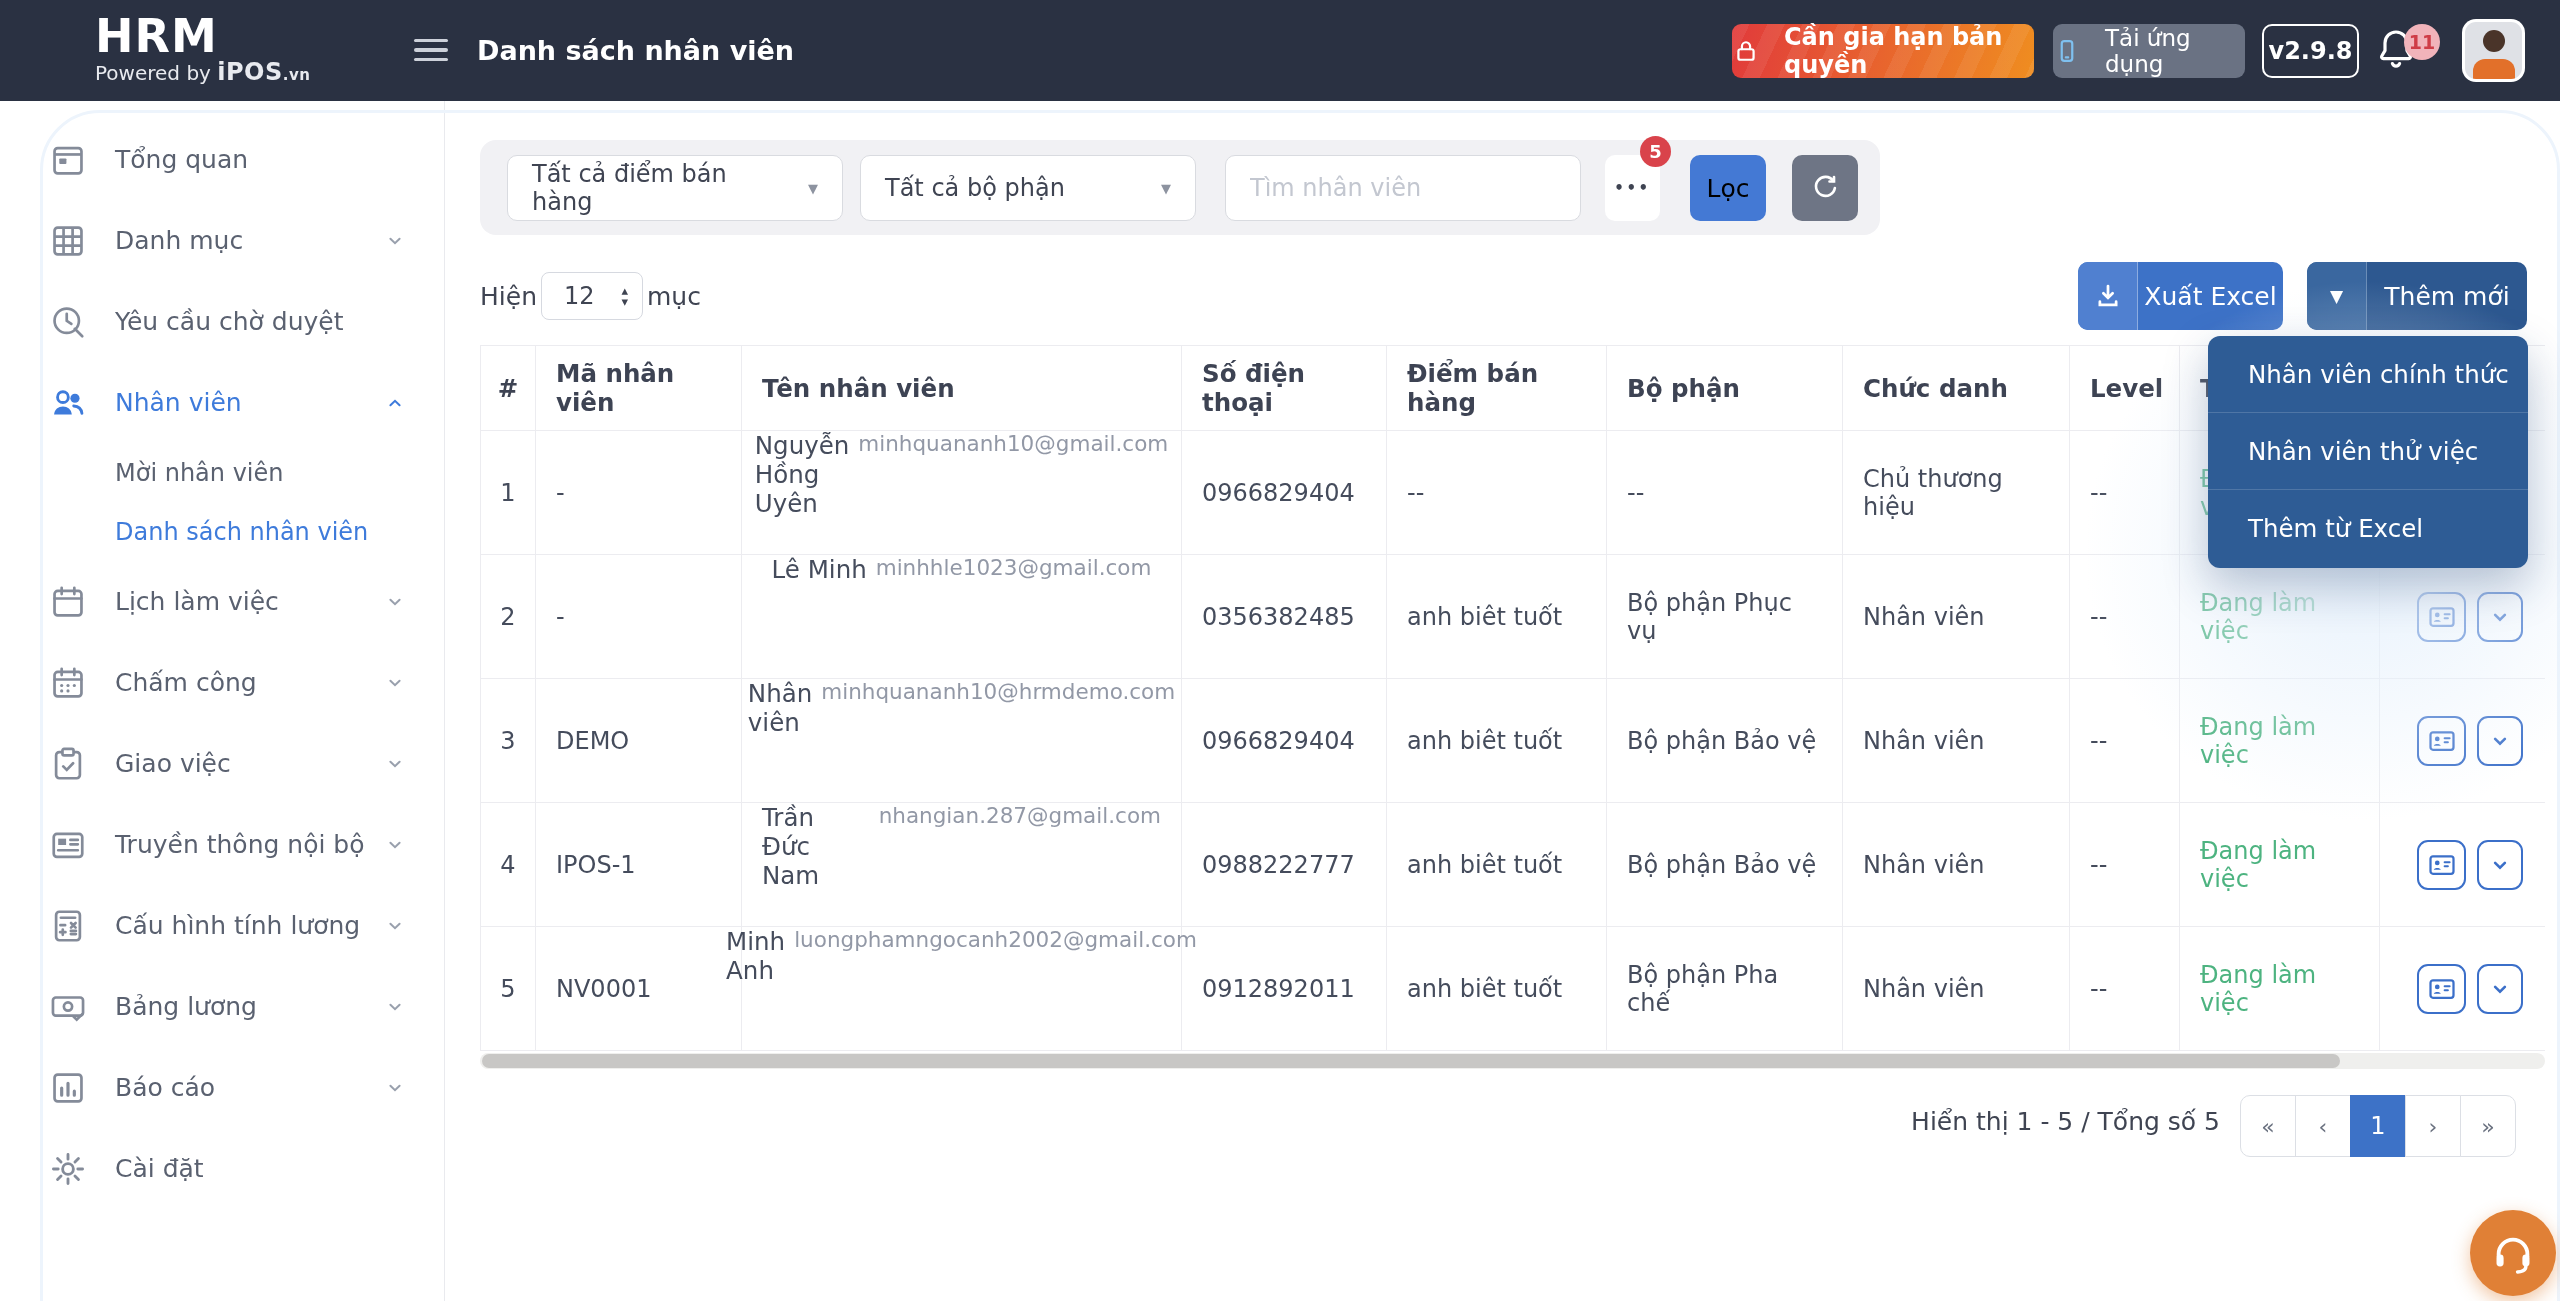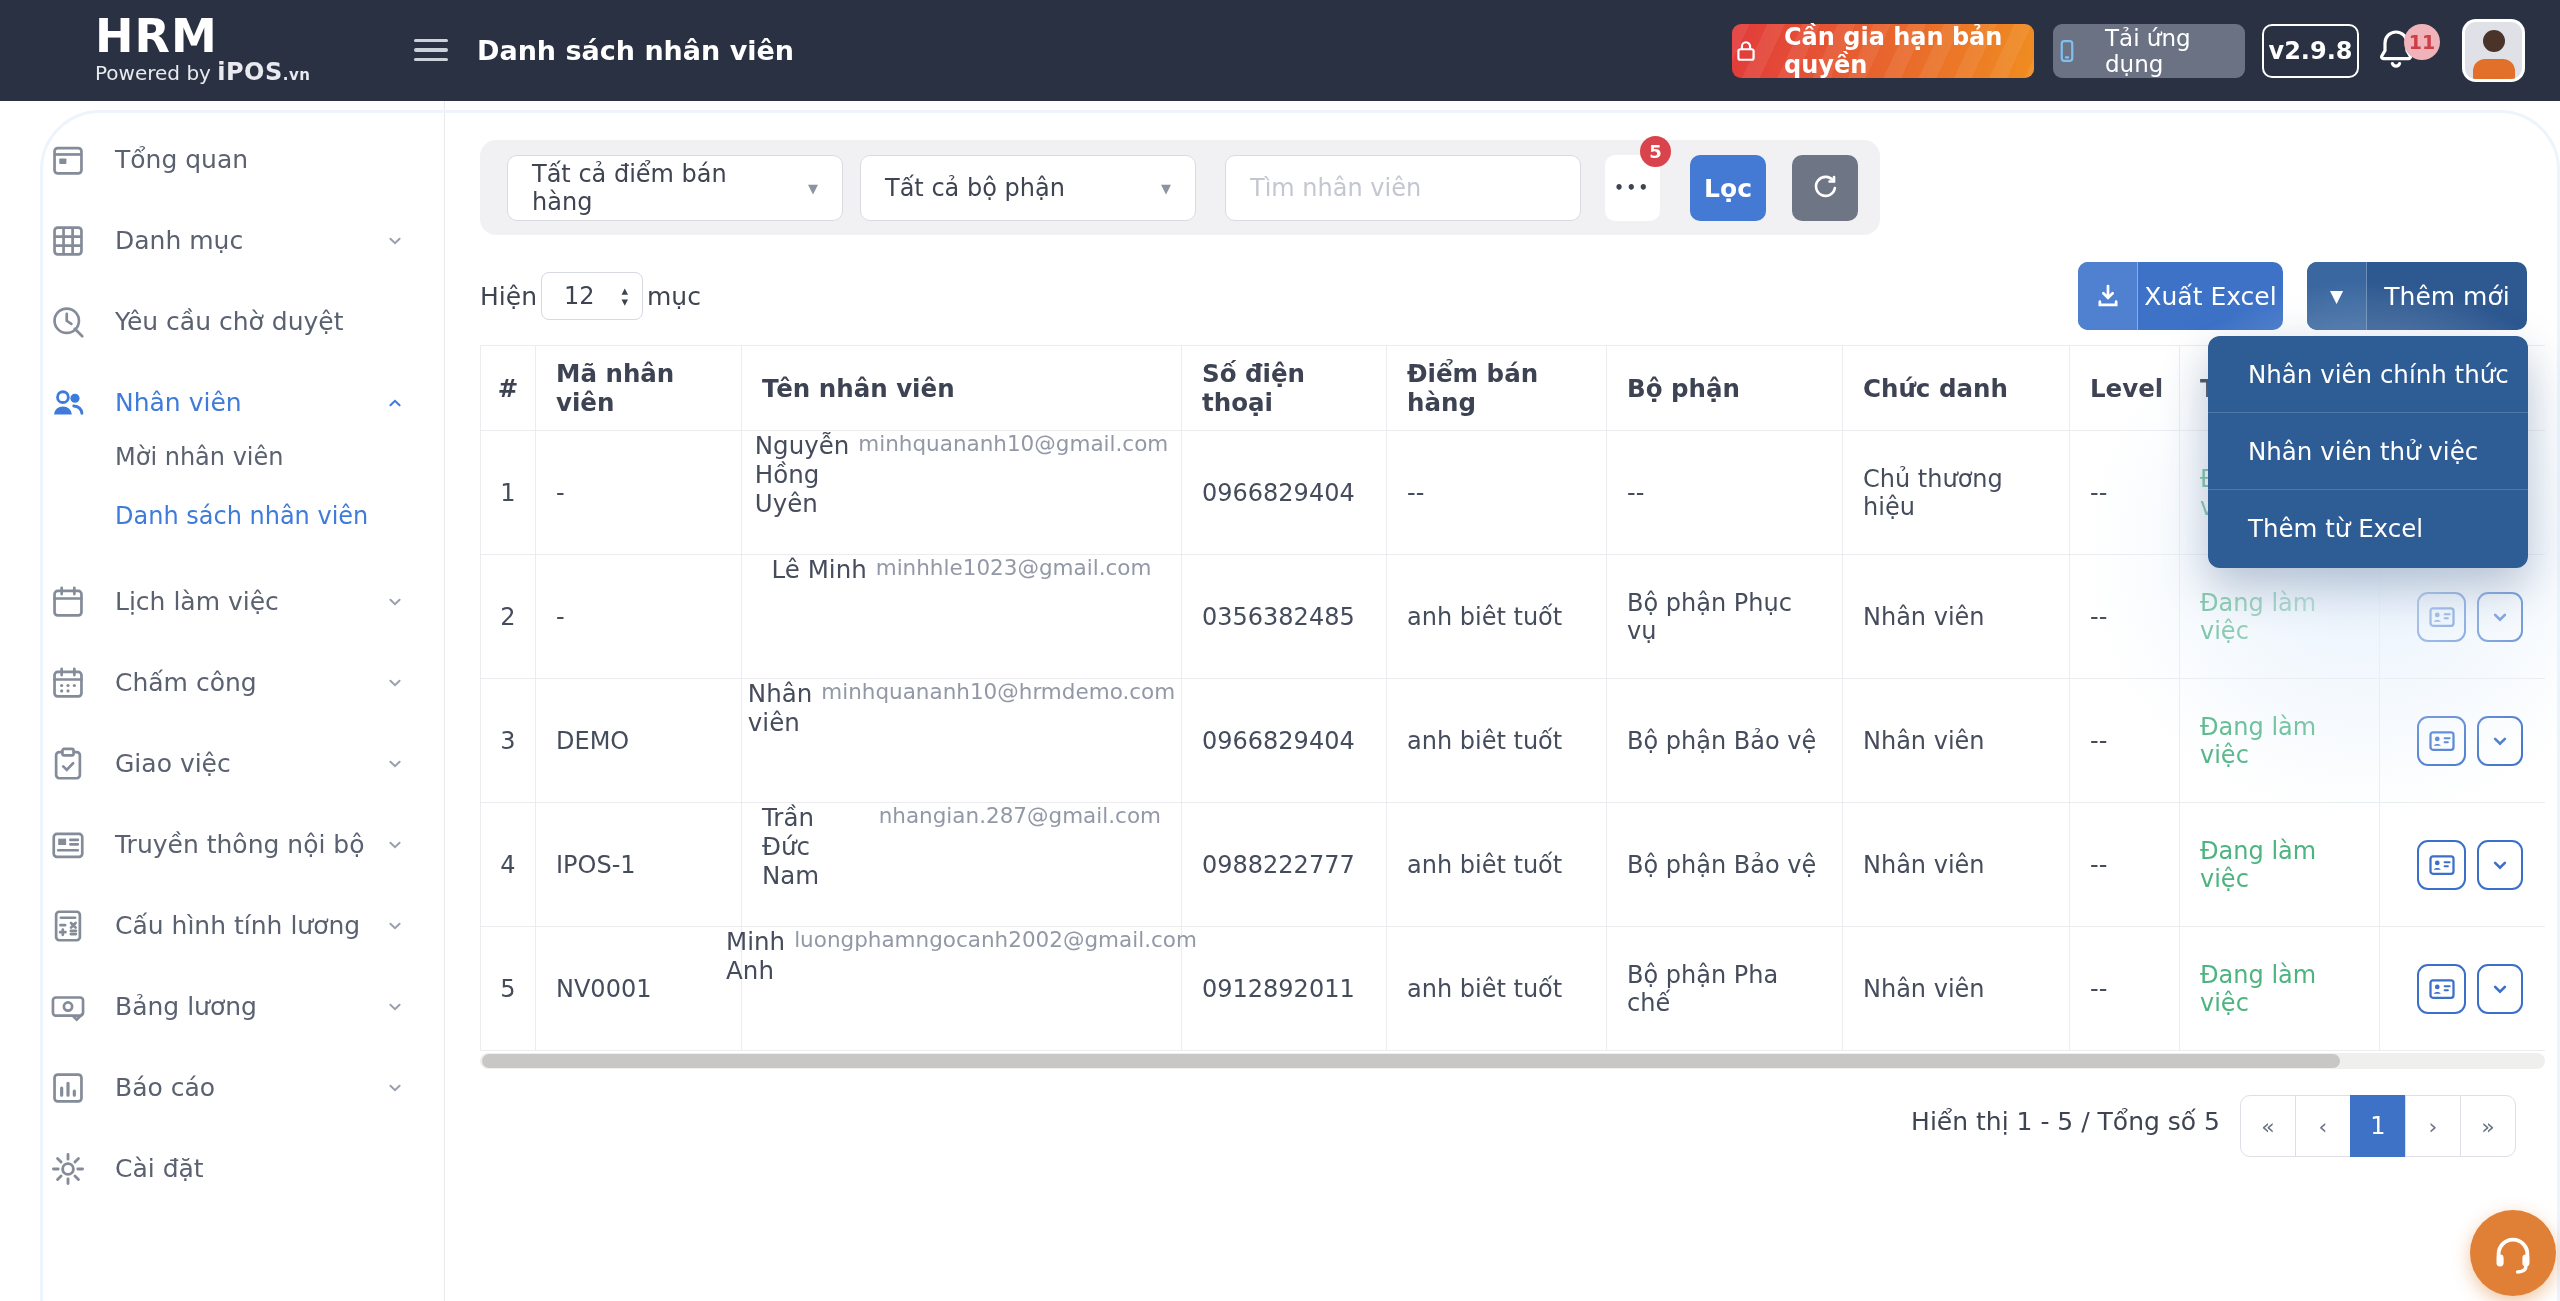--- a/index.html
+++ b/index.html
@@ -49,21 +49,21 @@
     border-radius:12px 12px 0 0; background:#e2702a; }
 
   
   .sidebar { position:absolute; left:0; top:101px; width:445px; height:1200px;
     border-right:1px solid #e9eaee; background:#fff; z-index:0; padding-top:18px; }
   .side-item { height:81px; display:flex; align-items:center; padding-left:49px; gap:28px;
     position:relative; cursor:pointer; }
   .side-item .slabel { font-size:25px; color:#5a6170; font-weight:500; }
   .side-item.active .slabel { color:#3e7bdb; }
   .side-chev { position:absolute; right:38px; top:50%; transform:translateY(-50%); }
-  .side-sub { height:59px; display:flex; padding-left:115px; cursor:pointer; }
+  .side-sub { height:59px; display:flex; align-items:center; padding-left:115px; cursor:pointer; }
   .side-sub span { font-size:24px; color:#5a6170; }
   .side-sub.active span { color:#3e7bdb; }
   .sicon { width:38px; height:38px; flex:0 0 38px; }
 
   
   .content { position:absolute; left:445px; top:101px; width:2115px; height:1200px; z-index:2; }
 
   .filter-bar { position:absolute; left:35px; top:39px; width:1400px; height:95px;
     background:#f1f1f4; border-radius:16px; }
   .fselect { position:absolute; top:15px; height:66px; background:#fff; border:1.5px solid #d9dbe0;
@@ -75,22 +75,22 @@
   .fsearch input { width:100%; height:100%; border:none; outline:none; background:transparent;
     font-size:24px; color:#3f4452; padding:0 24px; font-family:inherit; }
   .fsearch input::placeholder { color:#c3c7d0; }
   .more-btn { position:absolute; left:1125px; top:15px; width:55px; height:66px; background:#fff;
     border-radius:10px; display:flex; align-items:center; justify-content:center; cursor:pointer; }
   .more-dots { font-size:15px; letter-spacing:2.5px; font-weight:700; color:#3f4452; }
   .more-badge { position:absolute; left:1160px; top:-4px; width:31px; height:31px; border-radius:50%;
     background:#d9434b; color:#fff; font-size:18px; font-weight:700;
     display:flex; align-items:center; justify-content:center; z-index:3; }
   .loc-btn { position:absolute; left:1210px; top:15px; width:76px; height:66px; background:#4479d4;
-    border-radius:10px; color:#ffffff; font-size:25px; display:flex; align-items:center;
-    justify-content:center; cursor:pointer;font-weight:bold; }
+    border-radius:10px; color:#000000; font-size:25px; display:flex; align-items:center;
+    justify-content:center; cursor:pointer; }
   .refresh-btn { position:absolute; left:1312px; top:15px; width:66px; height:66px; background:#6e7585;
     border-radius:10px; display:flex; align-items:center; justify-content:center; cursor:pointer; }
 
   .pagesize-row { position:absolute; left:35px; top:171px; height:48px; display:flex;
     align-items:center; gap:4px; font-size:25px; color:#3f4452; }
   .stepper { width:102px; height:48px; border:1.5px solid #d6d9e0; border-radius:8px; background:#fff;
     display:flex; align-items:center; padding:0 14px 0 22px; cursor:pointer; }
   .stepper .num { font-size:24px; color:#3f4452; flex:1; }
   .stepper .arrows { display:flex; flex-direction:column; line-height:11px; font-size:13px; color:#3f4452; }
 

